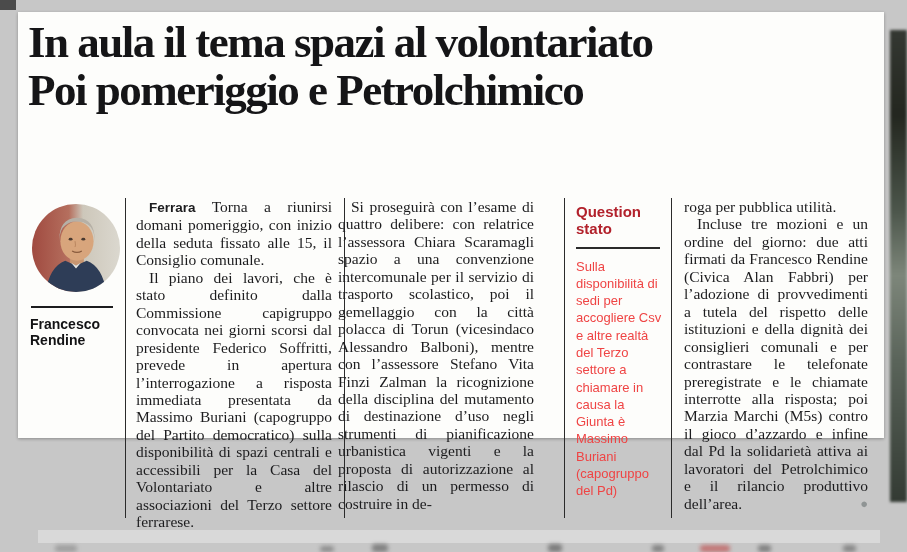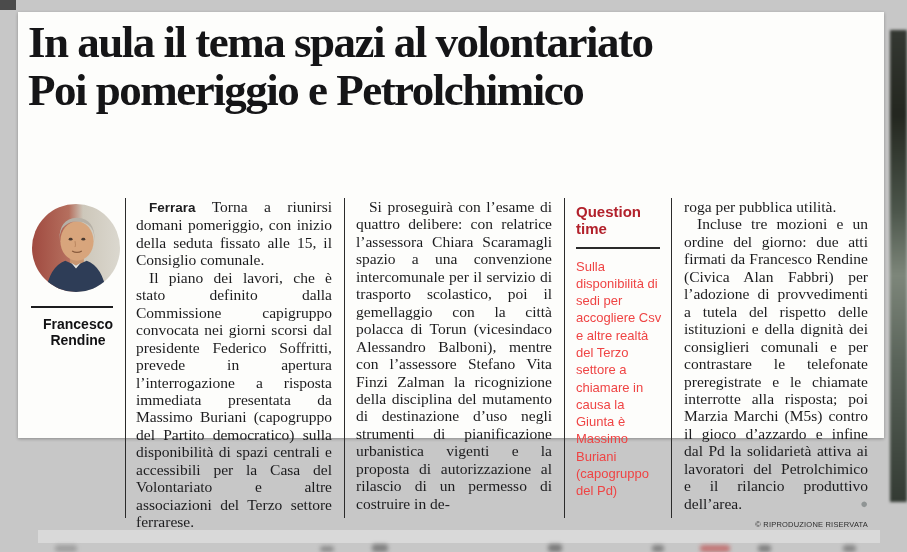--- a/index.html
+++ b/index.html
@@ -24,33 +24,33 @@
   .kicker{position:absolute;left:10px;top:126px;width:846px;font-size:27px;line-height:32px;
     letter-spacing:-0.5px;white-space:nowrap;}
   .kicker .k-label{color:#a63a44;font-weight:bold;}
   .kicker .k-text{color:#1c1c1e;}
 
   
   .vrule{position:absolute;top:186px;width:1px;height:320px;background:#2b2b2b;}
   .vr1{left:107px;}.vr2{left:326px;}.vr3{left:546px;}.vr4{left:653px;}
 
   
-  .bio-col{position:absolute;left:12px;top:186px;width:96px;text-align:center;}
+  .bio-col{position:absolute;left:12px;top:186px;width:96px;}
   .photo-wrap{width:88px;height:88px;margin:6px 0 0 2px;border-radius:50%;overflow:hidden;}
   .bio-rule{width:82px;height:2px;background:#1c1c1e;margin:14px 0 8px 1px;}
   .bio-name{font-family:"Liberation Sans",sans-serif;font-weight:bold;font-size:14px;
     line-height:16px;color:#121214;}
   .bio-caption{font-family:"Liberation Sans",sans-serif;font-size:13px;line-height:16.3px;
     color:#1e1e20;margin-top:3px;}
 
   
   .col{position:absolute;top:186px;color:#1c1c1e;font-size:15.5px;line-height:17.45px;
     text-align:justify;hyphens:auto;-webkit-hyphens:auto;}
   .colB{left:118px;width:196px;}
-  .colC{left:338px;width:196px;}
+  .colC{left:320px;width:196px;}
   .colE{left:666px;width:184px;}
   .col p{margin:0;}
   .col p.indent{text-indent:13px;}
   .lead-in{font-family:"Liberation Sans",sans-serif;font-weight:bold;font-size:13.5px;}
   .end-mark{float:right;color:#8f9494;font-size:13px;line-height:17px;}
   .copyright{margin-top:4px;text-align:right;font-family:"Liberation Sans",sans-serif;
     font-size:7.5px;letter-spacing:.2px;color:#2d2d2d;}
 
   
   .qt-col{position:absolute;left:558px;top:186px;width:86px;font-family:"Liberation Sans",sans-serif;}
@@ -118,25 +118,24 @@
     <div class="col colB">
       <p class="indent"><span class="lead-in">Ferrara</span><span> Torna a riunirsi domani pomeriggio, con inizio della seduta fissato alle 15, il Consiglio comunale.</span></p>
       <p class="indent">Il piano dei lavori, che è stato definito dalla Commissione capigruppo convocata nei giorni scorsi dal presidente Federico Soffritti, prevede in apertura l’interrogazione a risposta immediata presentata da Massimo Buriani (capogruppo del Partito democratico) sulla disponibilità di spazi centrali e accessibili per la Casa del Volontariato e altre associazioni del Terzo settore ferrarese.</p>
     </div>
 
     <div class="col colC">
       <p class="indent">Si proseguirà con l’esame di quattro delibere: con relatrice l’assessora Chiara Scaramagli spazio a una convenzione intercomunale per il servizio di trasporto scolastico, poi il gemellaggio con la città polacca di Torun (vicesindaco Alessandro Balboni), mentre con l’assessore Stefano Vita Finzi Zalman la ricognizione della disciplina del mutamento di destinazione d’uso negli strumenti di pianificazione urbanistica vigenti e la proposta di autorizzazione al rilascio di un permesso di costruire in de-</p>
     </div>
 
     <div class="qt-col">
-      <div class="qt-title">Question time</div>
+      <div class="qt-title">Question stato</div>
       <div class="qt-rule"></div>
       <div class="qt-body">Sulla disponibilità di sedi per accogliere Csv e altre realtà del Terzo settore a chiamare in causa la Giunta è Massimo Buriani (capogruppo del Pd)</div>
     </div>
 
     <div class="col colE">
       <p>roga per pubblica utilità.</p>
       <p class="indent"><span>Incluse tre mozioni e un ordine del giorno: due atti firmati da Francesco Rendine (Civica Alan Fabbri) per l’adozione di provvedimenti a tutela del rispetto delle istituzioni e della dignità dei consiglieri comunali e per contrastare le telefonate preregistrate e le chiamate interrotte alla risposta; poi Marzia Marchi (M5s) contro il gioco d’azzardo e infine dal Pd la solidarietà attiva ai lavoratori del Petrolchimico e il rilancio produttivo dell’area.</span><span class="end-mark">●</span></p>
-      <div class="copyright">© RIPRODUZIONE RISERVATA</div>
     </div>
 
   </div>
 </div>
 
 </body></html>

